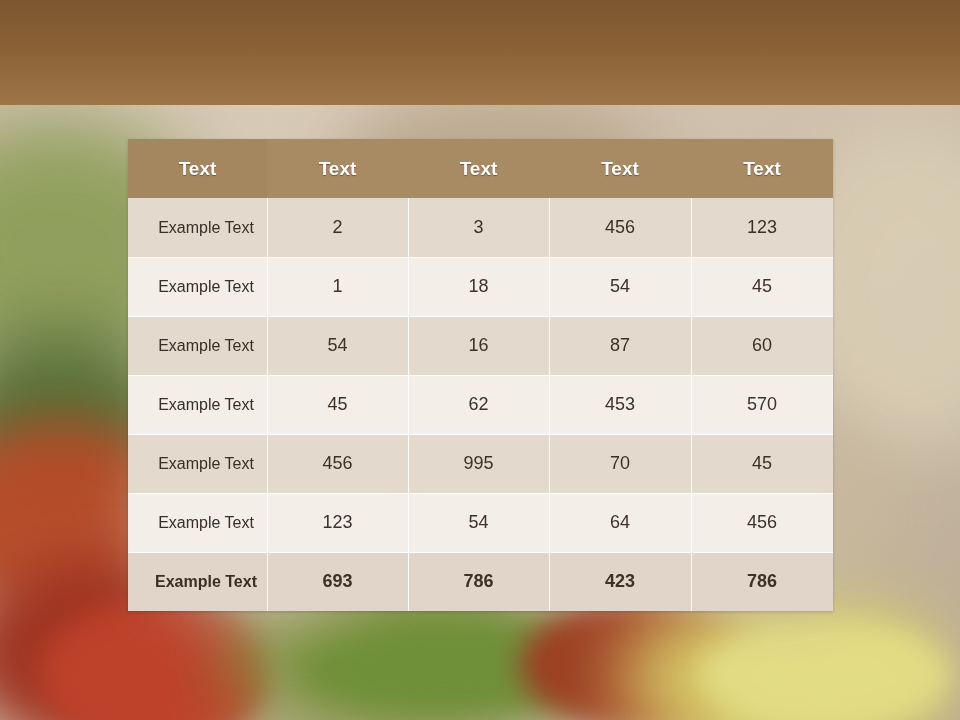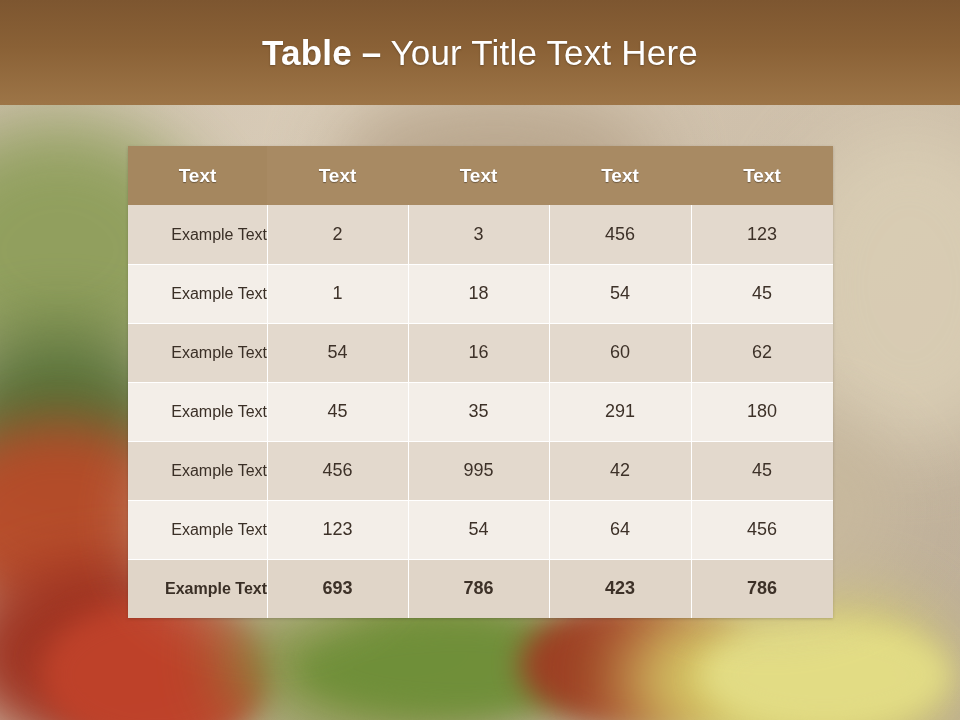--- a/index.html
+++ b/index.html
@@ -69,21 +69,20 @@
   .title-text .light {
     font-weight: normal;
   }
 
   
   .table-wrap {
     position: absolute;
     left: 128px;
     top: 139px;
     width: 705px;
-    margin-top: 7px;
   }
   table.data {
     border-collapse: collapse;
     width: 705px;
     table-layout: fixed;
     box-shadow: 0 1px 3px rgba(0,0,0,0.18);
   }
   table.data th,
   table.data td {
     padding: 0;
@@ -105,21 +104,21 @@
   }
   table.data thead th.first { background: #a5875f; }
 
   table.data tbody tr.odd td { background: #e3d9cd; }
   table.data tbody tr.even td { background: #f3eee8; }
   table.data tbody tr.total td {
     background: #e0d5c8;
     font-weight: bold;
   }
   table.data tbody td.label {
-    text-align: right;
+    text-align: center;
     padding-left: 17px;
     font-size: 16px;
     color: #3a2f26;
   }
   table.data tbody td.num {
     font-size: 18px;
   }
   
   table.data tbody td + td {
     box-shadow: inset 1px 0 0 #ffffff;
@@ -153,24 +152,20 @@
     <div class="blob hard" style="left:520px; top:600px; width:240px; height:130px; background:#9f3b22;"></div>
     <div class="blob soft" style="left:620px; top:590px; width:330px; height:180px; background:#d9d06a;"></div>
     <div class="blob hard" style="left:700px; top:620px; width:250px; height:110px; background:#e3dd86;"></div>
     <div class="blob soft" style="left:780px; top:120px; width:260px; height:330px; background:#d9cdb4;"></div>
     <div class="blob soft" style="left:330px; top:90px; width:330px; height:150px; background:#b9a68d;"></div>
     <div class="blob soft" style="left:640px; top:420px; width:260px; height:180px; background:#c8b99d;"></div>
     <div class="blob soft" style="left:150px; top:430px; width:230px; height:180px; background:#cabda2;"></div>
   </div>
 
   <div class="title-bar"></div>
-  <div class="title-text">
-    <span class="strong">Table –</span>
-    <span class="light">Your Title Text Here</span>
-  </div>
 
   <div class="table-wrap">
     <table class="data">
       <colgroup>
         <col class="c0">
           <col class="c1">
           <col class="c2">
           <col class="c3">
           <col class="c4">
       </colgroup>
@@ -195,35 +190,35 @@
           <td class="label">Example Text</td>
           <td class="num">1</td>
           <td class="num">18</td>
           <td class="num">54</td>
           <td class="num">45</td>
         </tr>
         <tr class="odd">
           <td class="label">Example Text</td>
           <td class="num">54</td>
           <td class="num">16</td>
+          <td class="num">87</td>
           <td class="num">60</td>
+        </tr>
+        <tr class="even">
+          <td class="label">Example Text</td>
+          <td class="num">45</td>
           <td class="num">62</td>
-        </tr>
-        <tr class="even">
-          <td class="label">Example Text</td>
-          <td class="num">45</td>
-          <td class="num">35</td>
-          <td class="num">291</td>
-          <td class="num">180</td>
+          <td class="num">453</td>
+          <td class="num">570</td>
         </tr>
         <tr class="odd">
           <td class="label">Example Text</td>
           <td class="num">456</td>
           <td class="num">995</td>
-          <td class="num">42</td>
+          <td class="num">70</td>
           <td class="num">45</td>
         </tr>
         <tr class="even">
           <td class="label">Example Text</td>
           <td class="num">123</td>
           <td class="num">54</td>
           <td class="num">64</td>
           <td class="num">456</td>
         </tr>
         <tr class="total">

